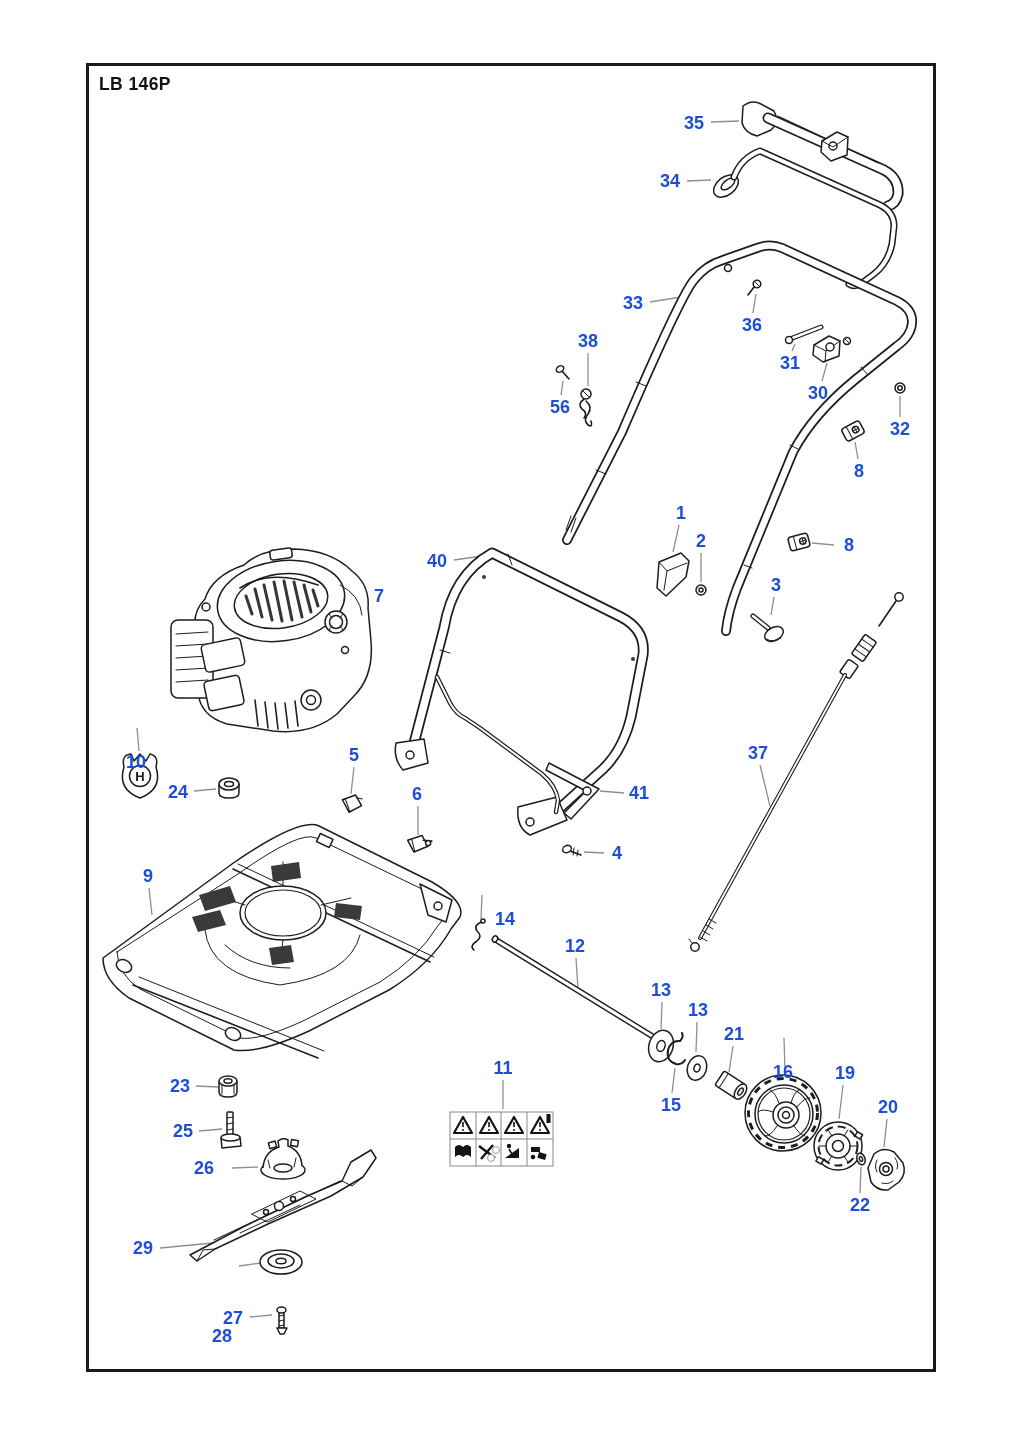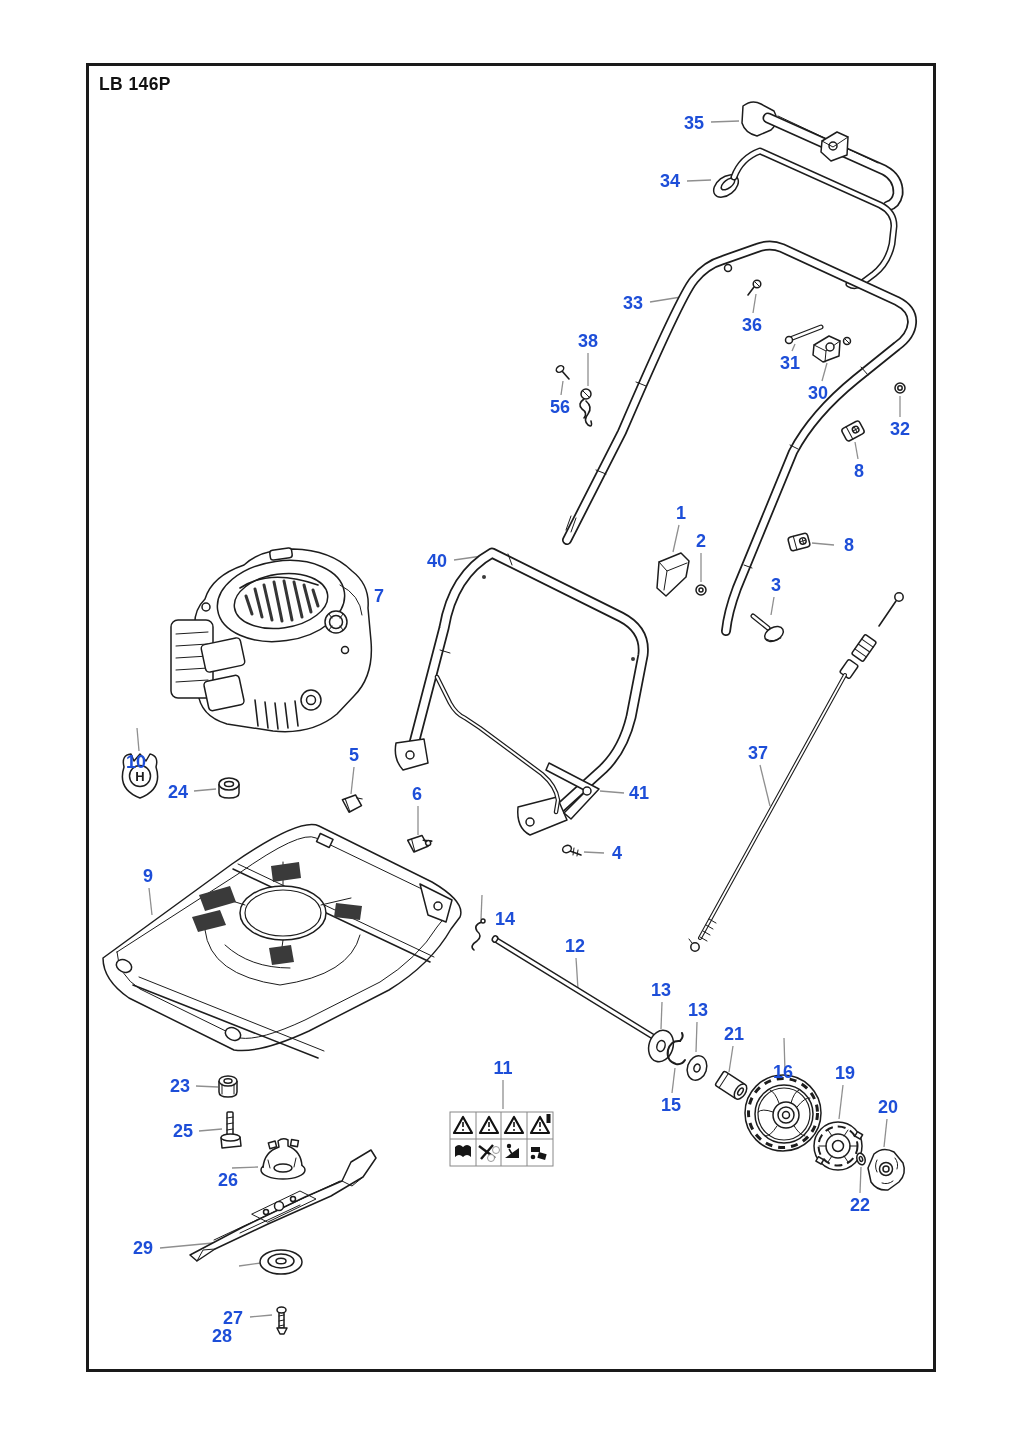--- a/index.html
+++ b/index.html
@@ -501,18 +501,18 @@
       <div class="callout" style="left: 698px; top: 1010px;">13</div>
       <div class="callout" style="left: 671px; top: 1105px;">15</div>
       <div class="callout" style="left: 734px; top: 1034px;">21</div>
       <div class="callout" style="left: 783px; top: 1072px;">16</div>
       <div class="callout" style="left: 845px; top: 1073px;">19</div>
       <div class="callout" style="left: 888px; top: 1107px;">20</div>
       <div class="callout" style="left: 860px; top: 1205px;">22</div>
       <div class="callout" style="left: 503px; top: 1068px;">11</div>
       <div class="callout" style="left: 180px; top: 1086px;">23</div>
       <div class="callout" style="left: 183px; top: 1131px;">25</div>
-      <div class="callout" style="left: 228px; top: 1168px; margin-top: 12px;">26</div>
+      <div class="callout" style="left: 204px; top: 1168px;">26</div>
       <div class="callout" style="left: 143px; top: 1248px;">29</div>
       <div class="callout" style="left: 222px; top: 1336px;">28</div>
       <div class="callout" style="left: 233px; top: 1318px;">27</div>
     </div>
 </div>
 
 </body></html>

